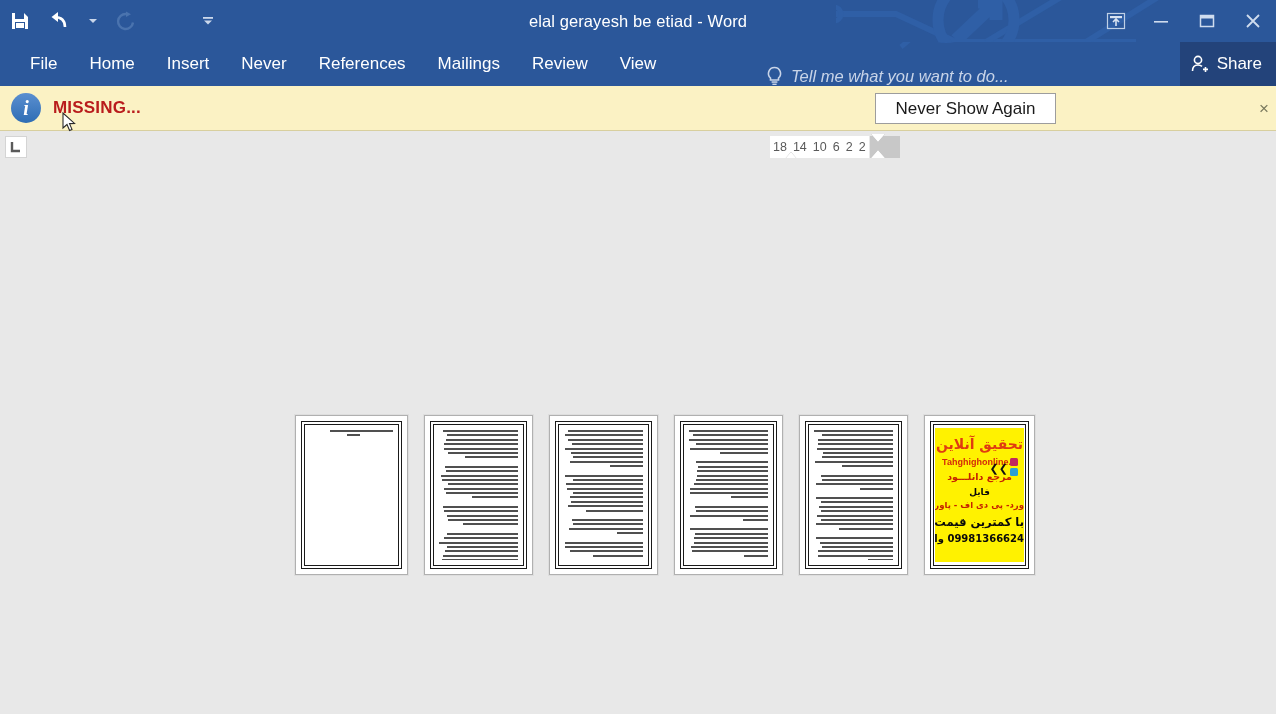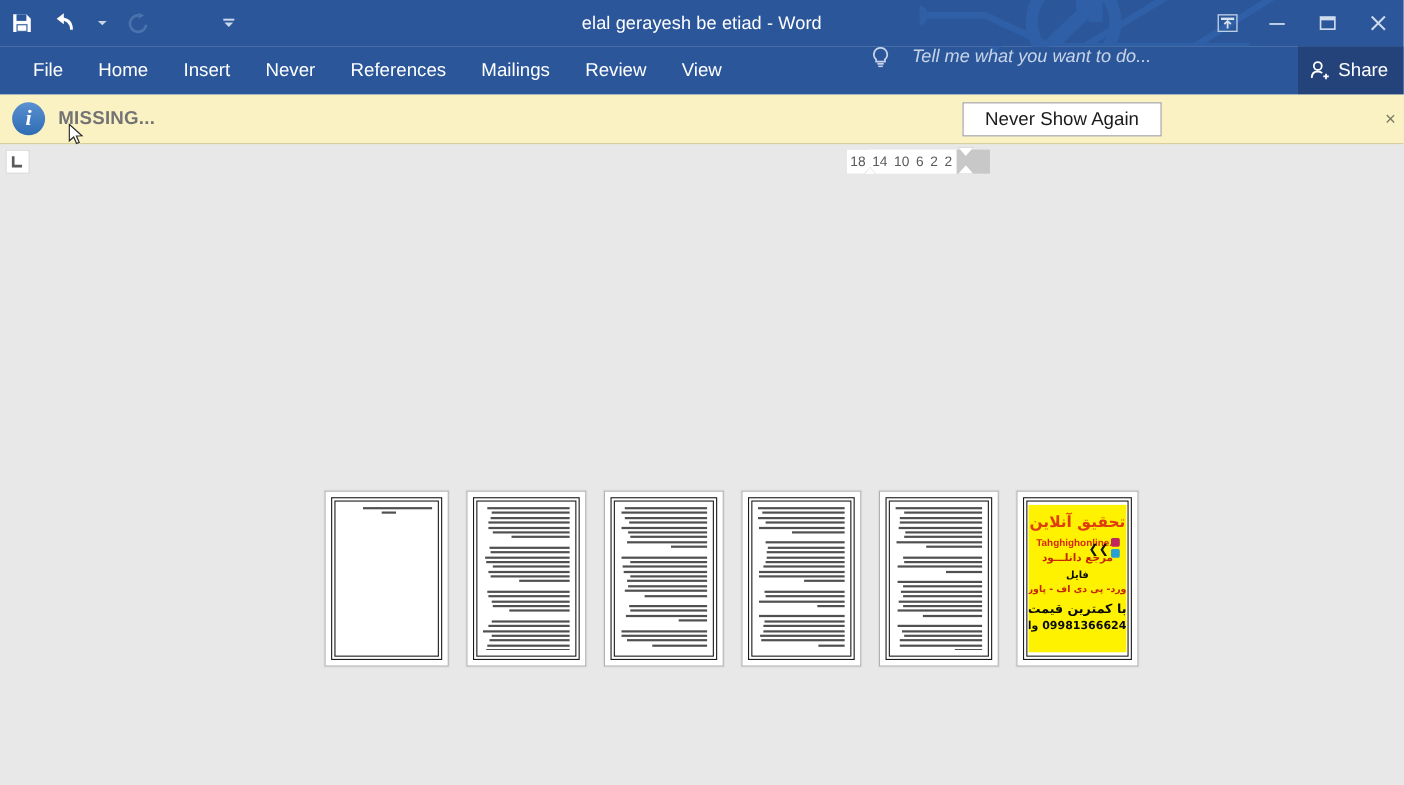--- a/index.html
+++ b/index.html
@@ -43,22 +43,22 @@
     background: #2B579A; overflow: hidden;
   }
   .rb-deco { position: absolute; right: 100px; top: -30px; width: 380px; height: 80px; }
   .rb-tabs { position: absolute; left: 14px; top: 0; height: 44px; display: flex; align-items: flex-end; }
   .rb-tab {
     color: #FFFFFF; font-size: 17px; padding: 0 16px; height: 44px;
     line-height: 44px; white-space: nowrap;
   }
   .rb-tab.active { }
   .tellme {
-    position: absolute; left: 792px; top: 0; height: 44px;
-    display: flex; align-items: flex-start; gap: 20px;
+    position: absolute; left: 766px; top: 0; height: 44px;
+    display: flex; align-items: flex-end; gap: 8px;
   }
   .tellme-text { color: #C8D4E8; font-size: 16.5px; font-style: italic; white-space: nowrap; }
   .share-btn {
     position: absolute; right: 0px; top: 0; height: 44px;
     display: flex; align-items: center; gap: 7px; padding: 0 14px 0 10px;
     background: #23437A; color: #FFFFFF; font-size: 17px;
   }
 
   
   .msgbar {
@@ -67,21 +67,21 @@
     display: flex; align-items: center;
   }
   .msg-info-icon {
     margin-left: 11px; width: 30px; height: 30px; border-radius: 50%;
     background: linear-gradient(#5B8FD0, #2E6DB4);
     color: #fff; font-size: 20px; font-weight: bold; font-style: italic;
     display: flex; align-items: center; justify-content: center;
     font-family: "Liberation Serif", serif;
   }
   .msg-label {
-    margin-left: 12px; color: #737373; font-size: 17px; font-weight: bold;
+    margin-left: 12px; color: #b91c1c; font-size: 17px; font-weight: bold;
     letter-spacing: .2px;
   }
   .msg-text {
     position: absolute; left: 292px; color: #262626; font-size: 17px;
   }
   .msg-never {
     position: absolute; left: 875px; top: 93px;
     width: 181px; height: 31px; background: #FFFFFF; border: 1px solid #9D9D9D;
     color: #1A1A1A; font-size: 17px;
     display: flex; align-items: center; justify-content: center;
@@ -137,21 +137,21 @@
   .vruler-margin-t { position: absolute; left: 5px; top: 408px; width: 22px; height: 20px; background: #C8C8C8; }
   .vruler-margin-b { position: absolute; left: 5px; top: 560px; width: 22px; height: 18px; background: #C8C8C8; }
 
   
   .docarea {
     position: absolute; left: 0; top: 158px; width: 1276px; height: 556px;
     background: #E8E8E8;
   }
   .pages {
     position: absolute; left: 295px; top: 257px;
-    display: flex; align-items: flex-start; gap: 16px; margin-top: 31px;
+    display: flex; align-items: flex-start; gap: 16px;
   }
   .page {
     background: #FFFFFF; border: 1px solid #B0B0B0;
     box-shadow: 0 0 0 1px rgba(0,0,0,0.04);
     position: relative; overflow: hidden;
   }
   .page-inner-border {
     position: absolute; left: 5px; top: 5px; right: 5px; bottom: 5px;
     border: 1.5px solid #1A1A1A;
   }

